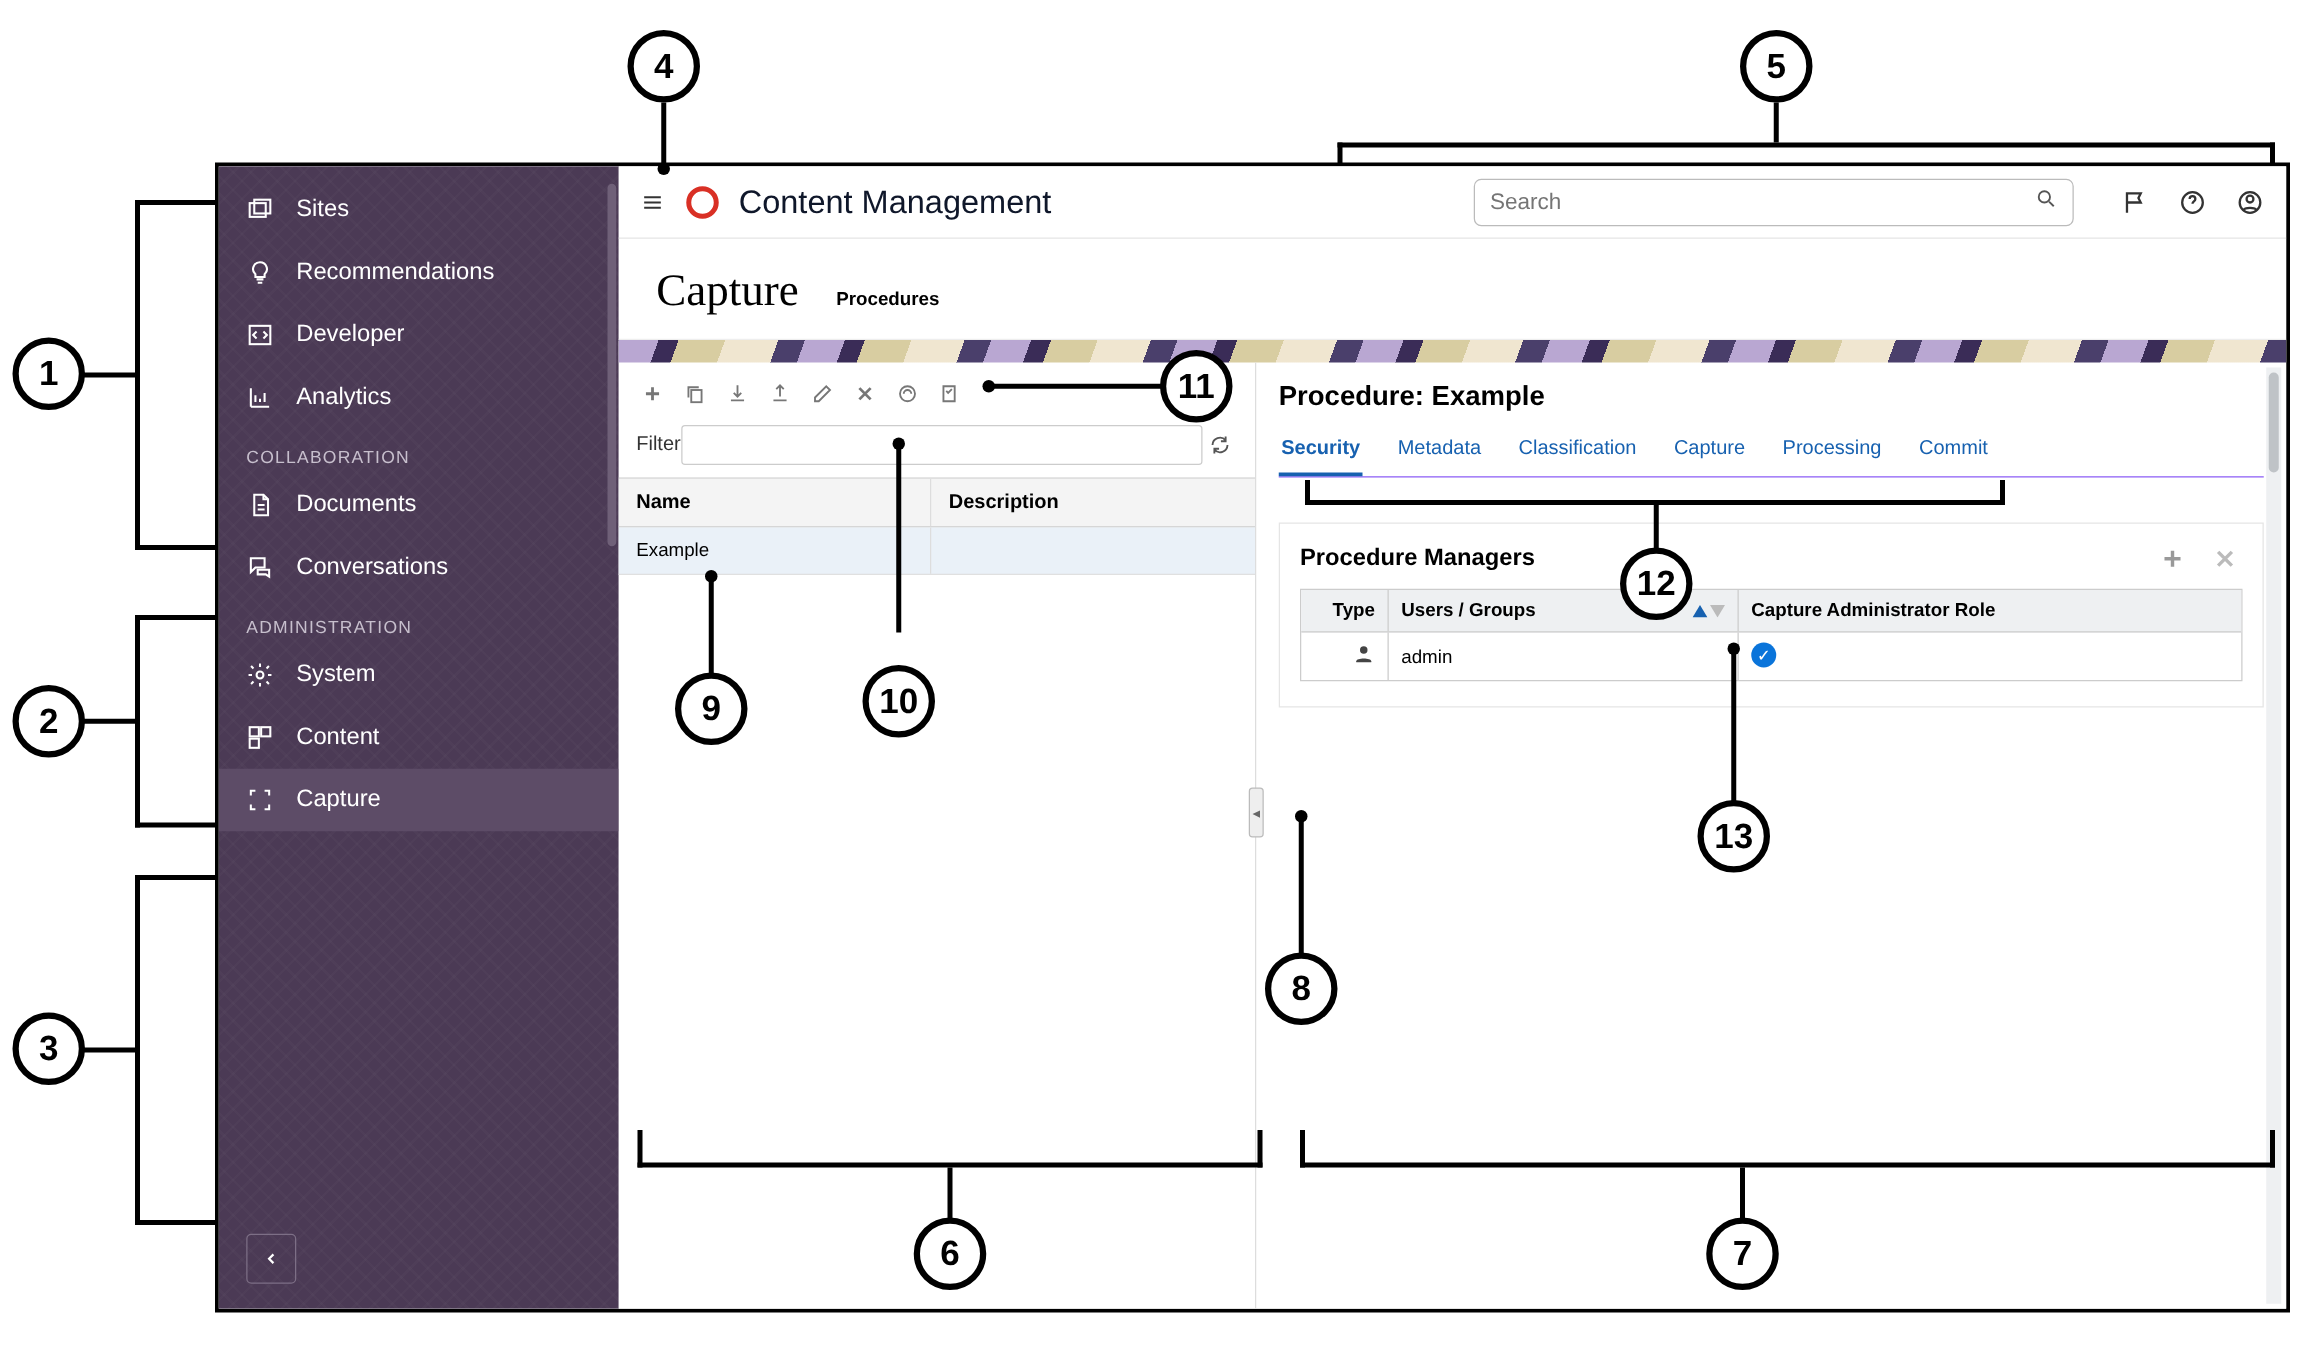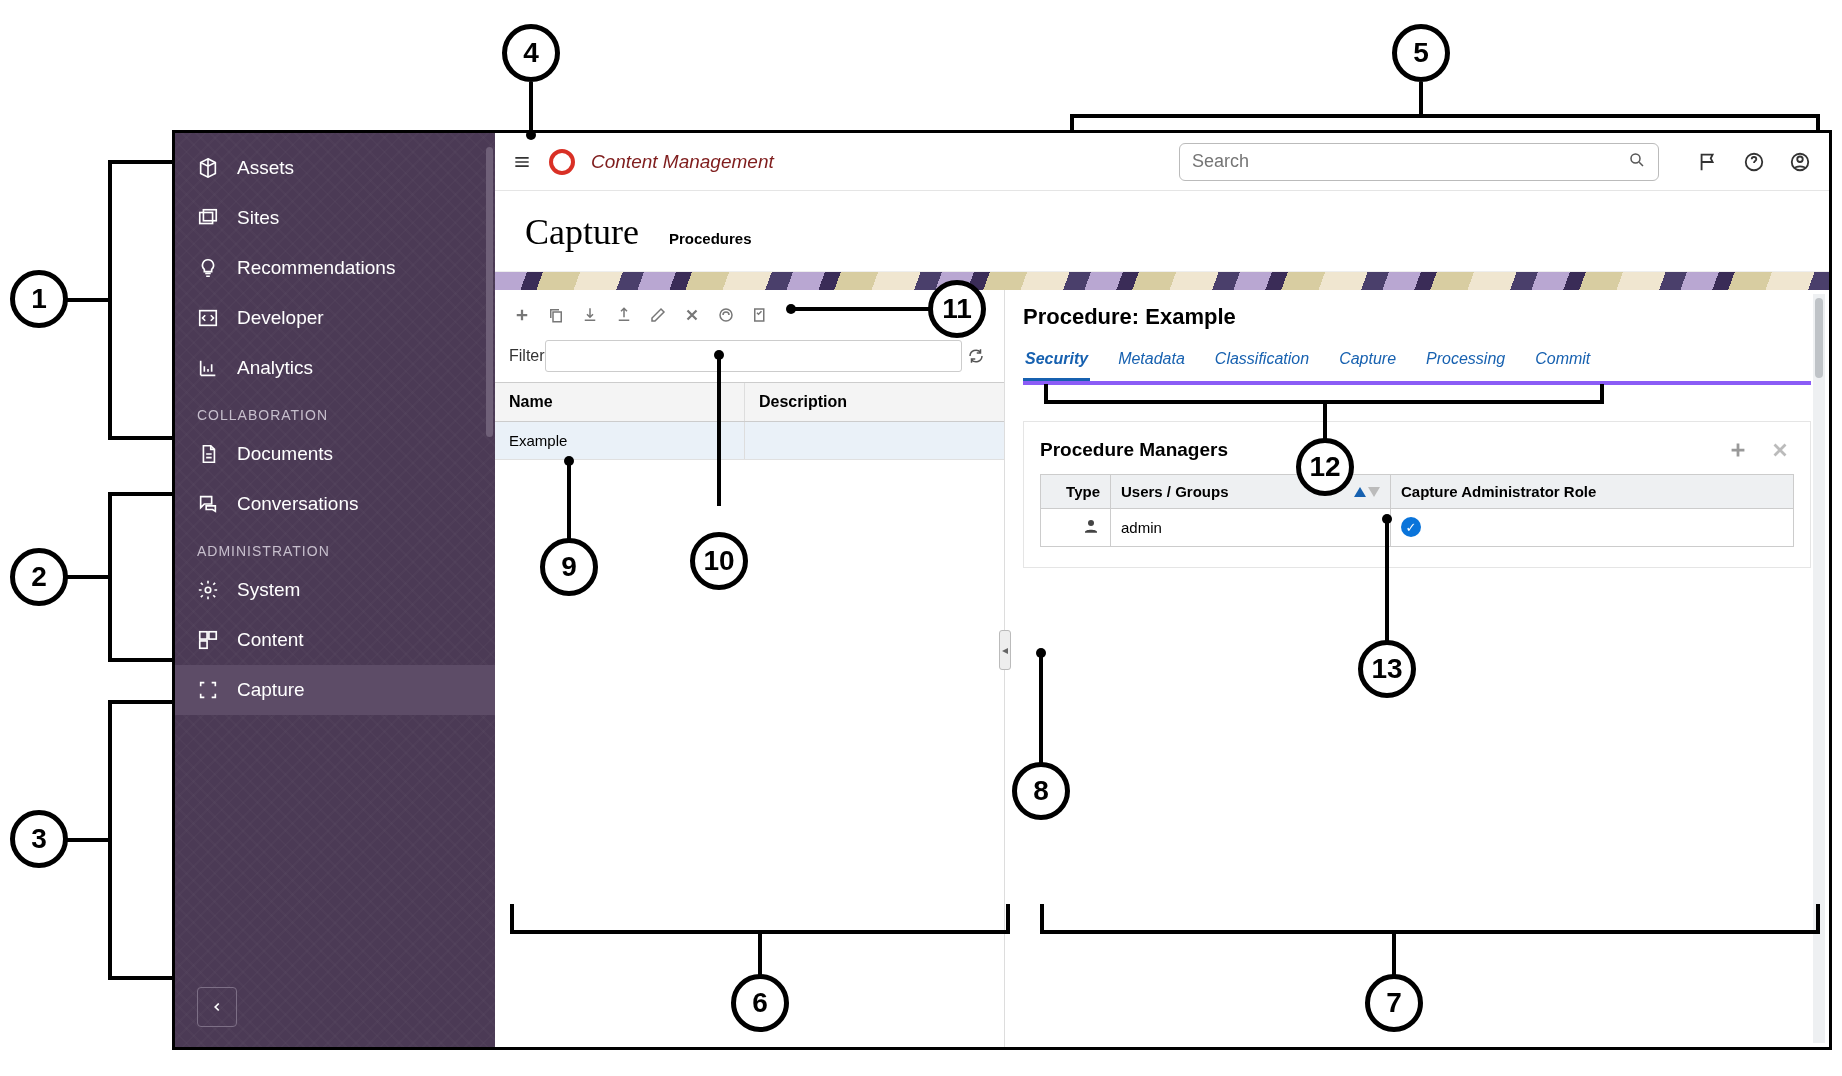--- a/index.html
+++ b/index.html
@@ -92,21 +92,21 @@
     display: flex;
     align-items: center;
     padding: 0 16px;
     gap: 16px;
     border-bottom: 1px solid #e5e5e5;
   }
   .hamburger { cursor: pointer; width: 22px; height: 22px; display:flex; align-items:center; justify-content:center; }
   .brand-logo {
     width: 26px; height: 26px; border: 4px solid #d93025; border-radius: 50%; 
   }
-  .brand-title { font-size: 19px; color: #7f1d1d; font-style: italic; }
+  .brand-title { font-size: 26px; color: #0f172a; }
   .search-wrap {
     margin-left: auto;
     width: 480px;
     height: 38px;
     border: 1px solid #bbb;
     border-radius: 6px;
     display: flex;
     align-items: center;
     padding: 0 12px;
     gap: 10px;
@@ -201,23 +201,22 @@
     background: #eaf1f8;
     border-bottom: 1px solid #e0e0e0;
     font-size: 15px;
     cursor: pointer;
   }
   
   .proc-title { font-size: 22px; font-weight: 700; padding: 6px 0 4px; }
   .tabs {
     display: flex;
     gap: 26px;
-    border-bottom: 4px solid #8b5cf6;
+    border-bottom: 1px solid #8b5cf6;
     margin-top: 6px;
-    font-style: italic;
   }
   .tabs .tab {
     padding: 10px 2px;
     font-size: 16px;
     color: #1761b0;
     cursor: pointer;
     border-bottom: 3px solid transparent;
   }
   .tabs .tab.active {
     font-weight: 700;
@@ -386,29 +385,20 @@
     <span>13</span>
   </div>
 <div class="leader v" style="left:1385px; top:520px; height:122px;"></div>
 <div class="leader-dot" style="left:1382px; top:514px;"></div>
 
 <div class="app-window">
 
   <div class="sidebar">
     <div class="sidebar-scroll-thumb"></div>
 
-    <div class="nav-item">
-      <span class="nav-icon">
-        <svg width="22" height="22" viewBox="0 0 24 24" fill="none" stroke="#fff" stroke-width="1.8">
-            <path d="M12 2l8 4v12l-8 4-8-4V6z"></path>
-            <path d="M12 2v20M4 6l8 4 8-4"></path>
-          </svg>
-      </span>
-      <span>Assets</span>
-    </div>
     <div class="nav-item">
       <span class="nav-icon">
         <svg width="22" height="22" viewBox="0 0 24 24" fill="none" stroke="#fff" stroke-width="1.8">
             <rect x="3" y="6" width="14" height="12"></rect>
             <rect x="7" y="3" width="14" height="12"></rect>
           </svg>
       </span>
       <span>Sites</span>
     </div>
     <div class="nav-item">

